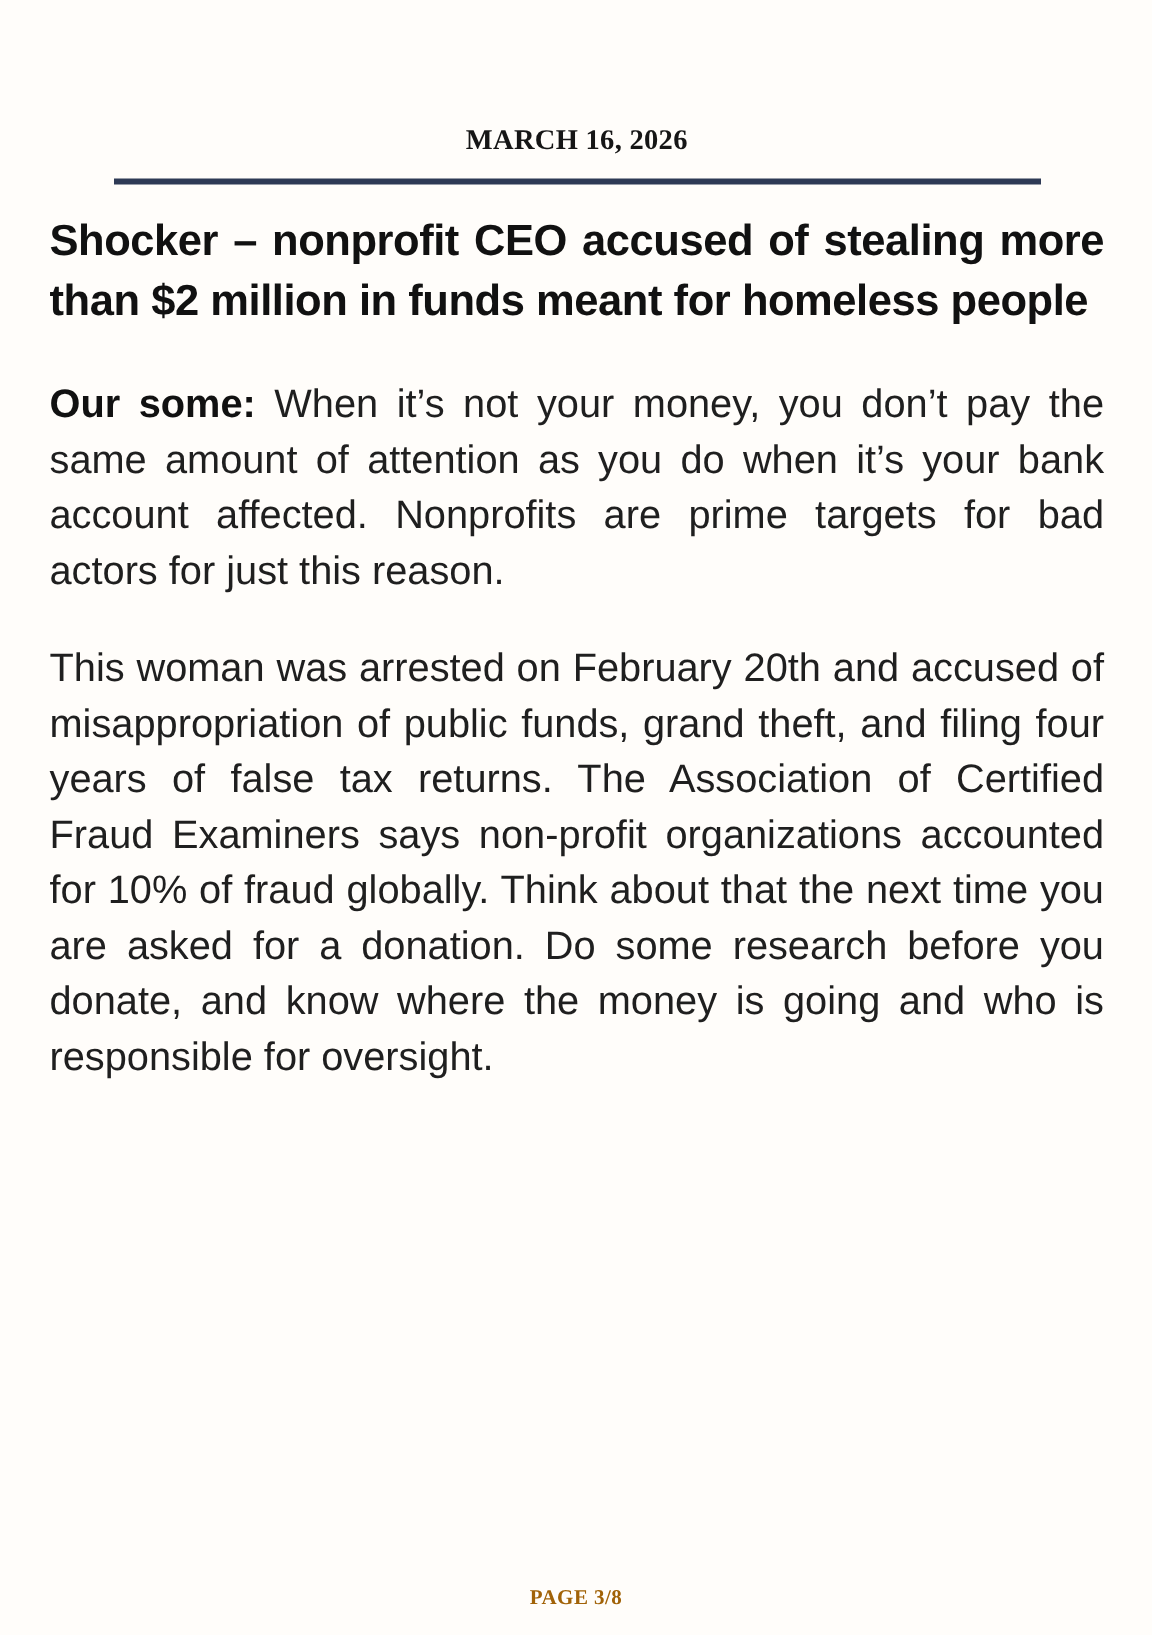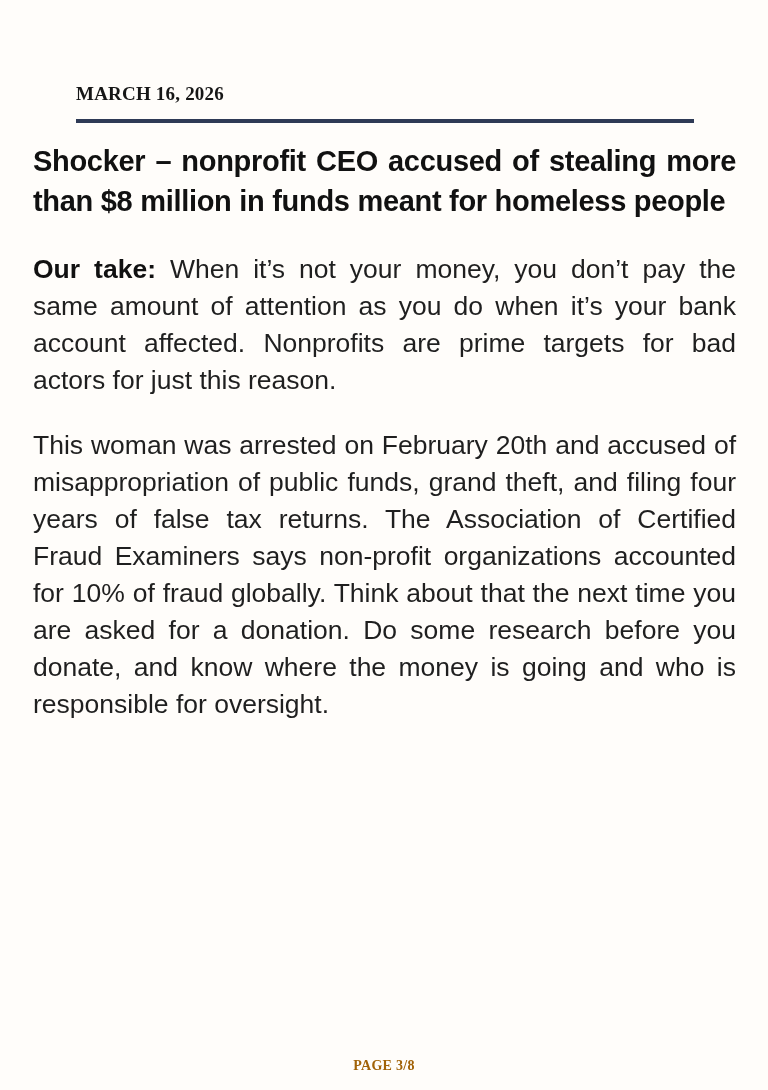--- a/index.html
+++ b/index.html
@@ -14,21 +14,21 @@
     position: relative;
     width: 768px;
     height: 1090px;
     margin: 0 auto;
     background: #fffdfa;
     color: #1c1c1c;
     overflow: hidden;
   }
   .header {
     margin: 84px 75px 0 76px;
-    text-align: left;
+    text-align: center;
   }
   .date {
     font-family: "Liberation Serif", serif;
     font-weight: 700;
     font-size: 19px;
     line-height: 20px;
     letter-spacing: 0.2px;
     color: #161616;
     white-space: nowrap;
   }
@@ -84,25 +84,25 @@
 <body>
 
 <div class="page">
 
   <div class="header">
     <span class="date">MARCH 16, 2026</span>
   </div>
 
   <div class="rule"></div>
 
-  <h1 class="headline">Shocker – nonprofit CEO accused of stealing more than $8 million in funds meant for homeless people</h1>
+  <h1 class="headline">Shocker – nonprofit CEO accused of stealing more than $2 million in funds meant for homeless people</h1>
 
   <div class="body-copy">
 
-    <p class="para para-1"><span class="lead">Our take:</span><span> When it’s not your money, you don’t pay the same amount of attention as you do when it’s your bank account affected. Nonprofits are prime targets for bad actors for just this reason.</span></p>
+    <p class="para para-1"><span class="lead">Our some:</span><span> When it’s not your money, you don’t pay the same amount of attention as you do when it’s your bank account affected. Nonprofits are prime targets for bad actors for just this reason.</span></p>
 
     <p class="para para-2"><span>This woman was arrested on February 20th and accused of misappropriation of public funds, grand theft, and filing four years of false tax returns. The Association of Certified Fraud Examiners says non-profit organizations accounted for 10% of fraud globally. Think about that the next time you are asked for a donation. Do some research before you donate, and know where the money is going and who is responsible for oversight.</span></p>
 
   </div>
 
   <div class="footer">
     <span class="page-number">PAGE 3/8</span>
   </div>
 
 </div>

